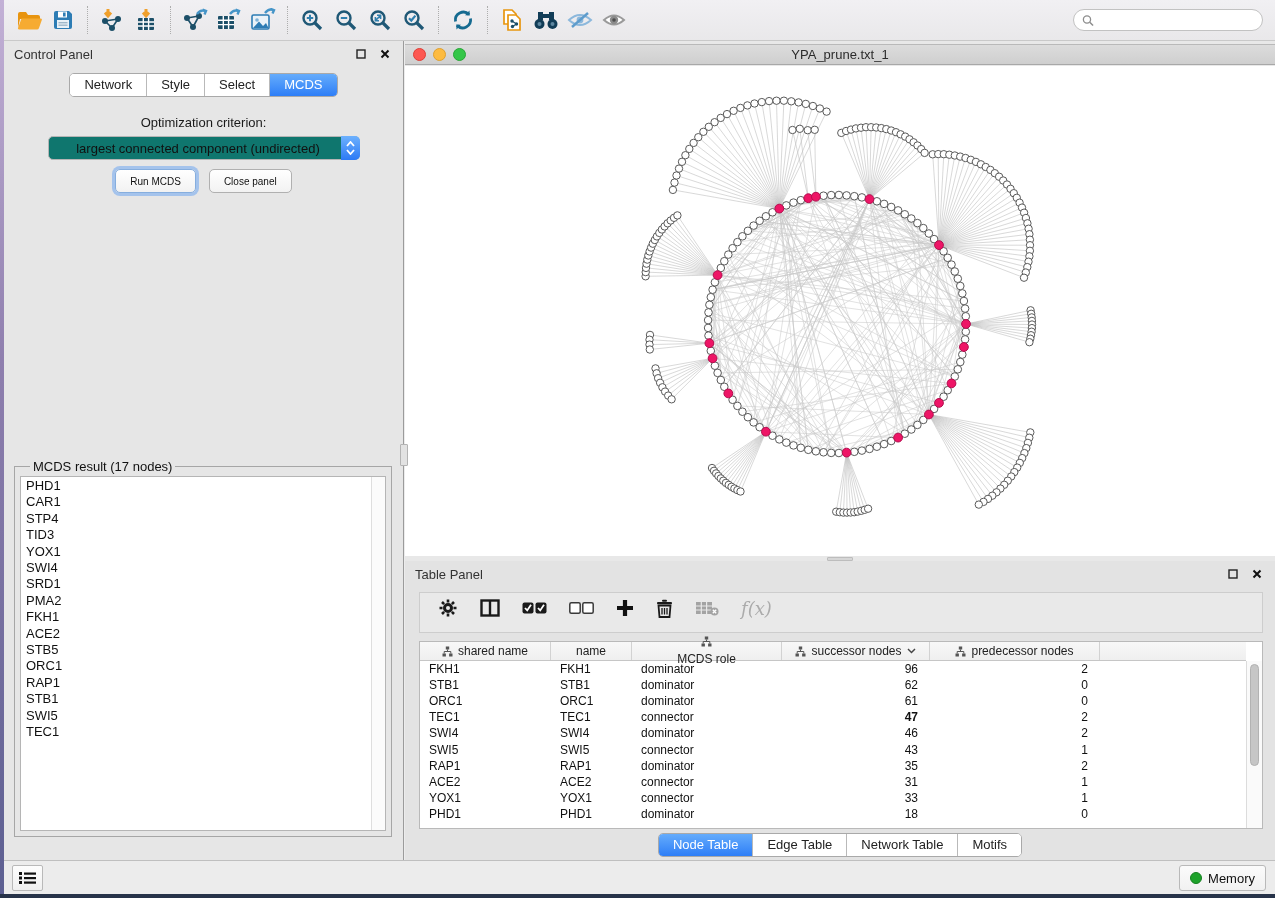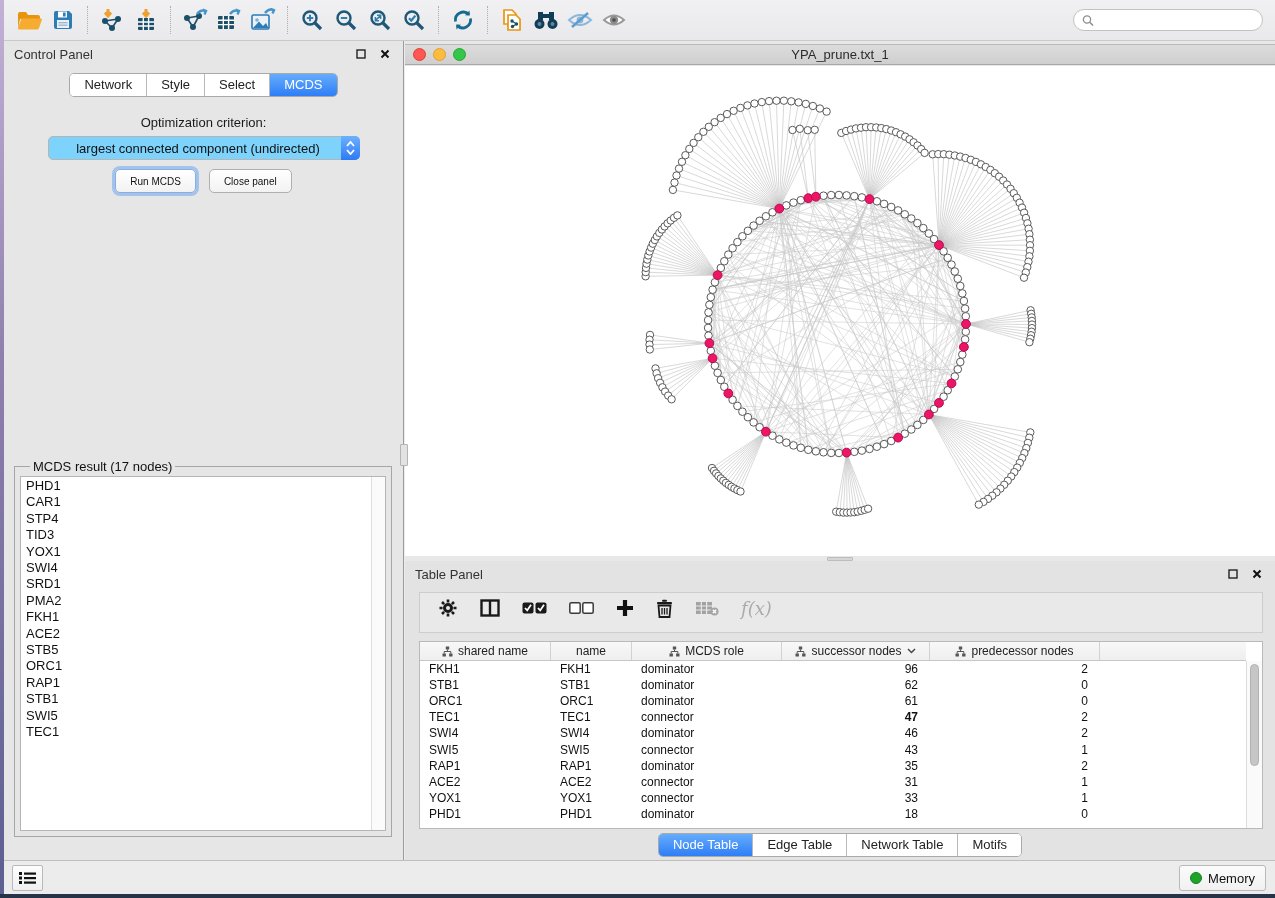--- a/index.html
+++ b/index.html
@@ -22,21 +22,21 @@
   #control-panel{position:absolute;left:4px;top:41px;width:400px;height:819px;background:#e6e6e6;border-right:1px solid #9b9b9b}
   .panel-head{height:26px;display:flex;align-items:center;padding:0 10px;font-size:13px;color:#333}
   .panel-head .spacer{flex:1}
   .mini-btn{width:16px;height:16px;border:none;background:transparent;display:flex;align-items:center;justify-content:center;cursor:pointer;margin-left:8px}
   .seg{display:inline-flex;border:1px solid #a9a9a9;border-radius:5px;background:#fff;overflow:hidden}
   .seg .tab{padding:3px 14px;font-size:13px;color:#222;background:#fff;border:none;border-left:1px solid #b9b9b9;cursor:pointer;line-height:16px}
   .seg .tab:first-child{border-left:none}
   .seg .tab.active{background:linear-gradient(#65acfc,#2e7ef7);color:#fff}
   #cp-tabs-row{position:absolute;left:0;top:32px;width:100%;text-align:center}
   #opt-label{position:absolute;top:74px;width:100%;text-align:center;font-size:13px;color:#1a1a1a}
-  #criterion{position:absolute;left:44px;top:95px;width:312px;height:24px;background:#7dd3fc;border:1px solid #b5b5b5;border-radius:5px;display:flex;align-items:center;cursor:pointer}
+  #criterion{position:absolute;left:44px;top:95px;width:312px;height:24px;background:#0f766e;border:1px solid #b5b5b5;border-radius:5px;display:flex;align-items:center;cursor:pointer}
   #criterion .val{flex:1;text-align:center;font-size:13px;color:#111;padding-left:6px;white-space:nowrap;overflow:hidden}
   #criterion .stepper{width:19px;height:24px;margin-right:-1px;border-radius:0 5px 5px 0;background:linear-gradient(#6db1fe,#2d7af5);display:flex;flex-direction:column;align-items:center;justify-content:center;gap:2px}
   #cp-buttons{position:absolute;top:128px;width:100%;display:flex;justify-content:center;gap:13px}
   .mac-btn{height:24px;padding:0 14px;font-size:10px;font-family:"Liberation Sans",sans-serif;color:#111;background:linear-gradient(#ffffff,#f2f2f2);border:1px solid #b0b0b0;border-radius:5px;cursor:pointer}
   .mac-btn.focus{box-shadow:0 0 0 3px rgba(110,165,240,.55);border-color:#86aede}
   #result-group{position:absolute;left:10px;top:418px;width:378px;height:378px;border:1px solid #a6a6a6;margin:0;padding:0}
   #result-group legend{font-size:13px;color:#111;margin-left:15px;padding:0 3px}
   #mcds-listbox{position:absolute;left:5px;right:5px;top:2px;bottom:5px;background:#fff;border:1px solid #b5b5b5}
   #mcds-list{position:absolute;left:0;top:1px;right:14px;bottom:0;overflow:hidden;padding-left:5px}
   #mcds-list .item{font-size:13px;line-height:16.4px;color:#111;cursor:default}
@@ -1089,21 +1089,21 @@
                   <rect x="7.1" y="7.5" width="3.4" height="3"></rect>
                 </g>
                 <path d="M5.5 3.5 V5.5 M2.2 7.5 V5.5 H8.8 V7.5" stroke="#555" fill="none" stroke-width="1"></path>
               </svg>
             </span>
             <span>shared name</span>
           </div>
           <div class="gh-cell" style="width: 81px;">
             <span>name</span>
           </div>
-          <div class="gh-cell" style="width: 150px;">
+          <div class="gh-cell" style="width: 150px; flex-direction: column;">
             <span>
               <svg width="11" height="11" viewBox="0 0 11 11">
                 <g fill="#555">
                   <rect x="3.8" y="0.5" width="3.4" height="3"></rect>
                   <rect x="0.5" y="7.5" width="3.4" height="3"></rect>
                   <rect x="7.1" y="7.5" width="3.4" height="3"></rect>
                 </g>
                 <path d="M5.5 3.5 V5.5 M2.2 7.5 V5.5 H8.8 V7.5" stroke="#555" fill="none" stroke-width="1"></path>
               </svg>
             </span>

